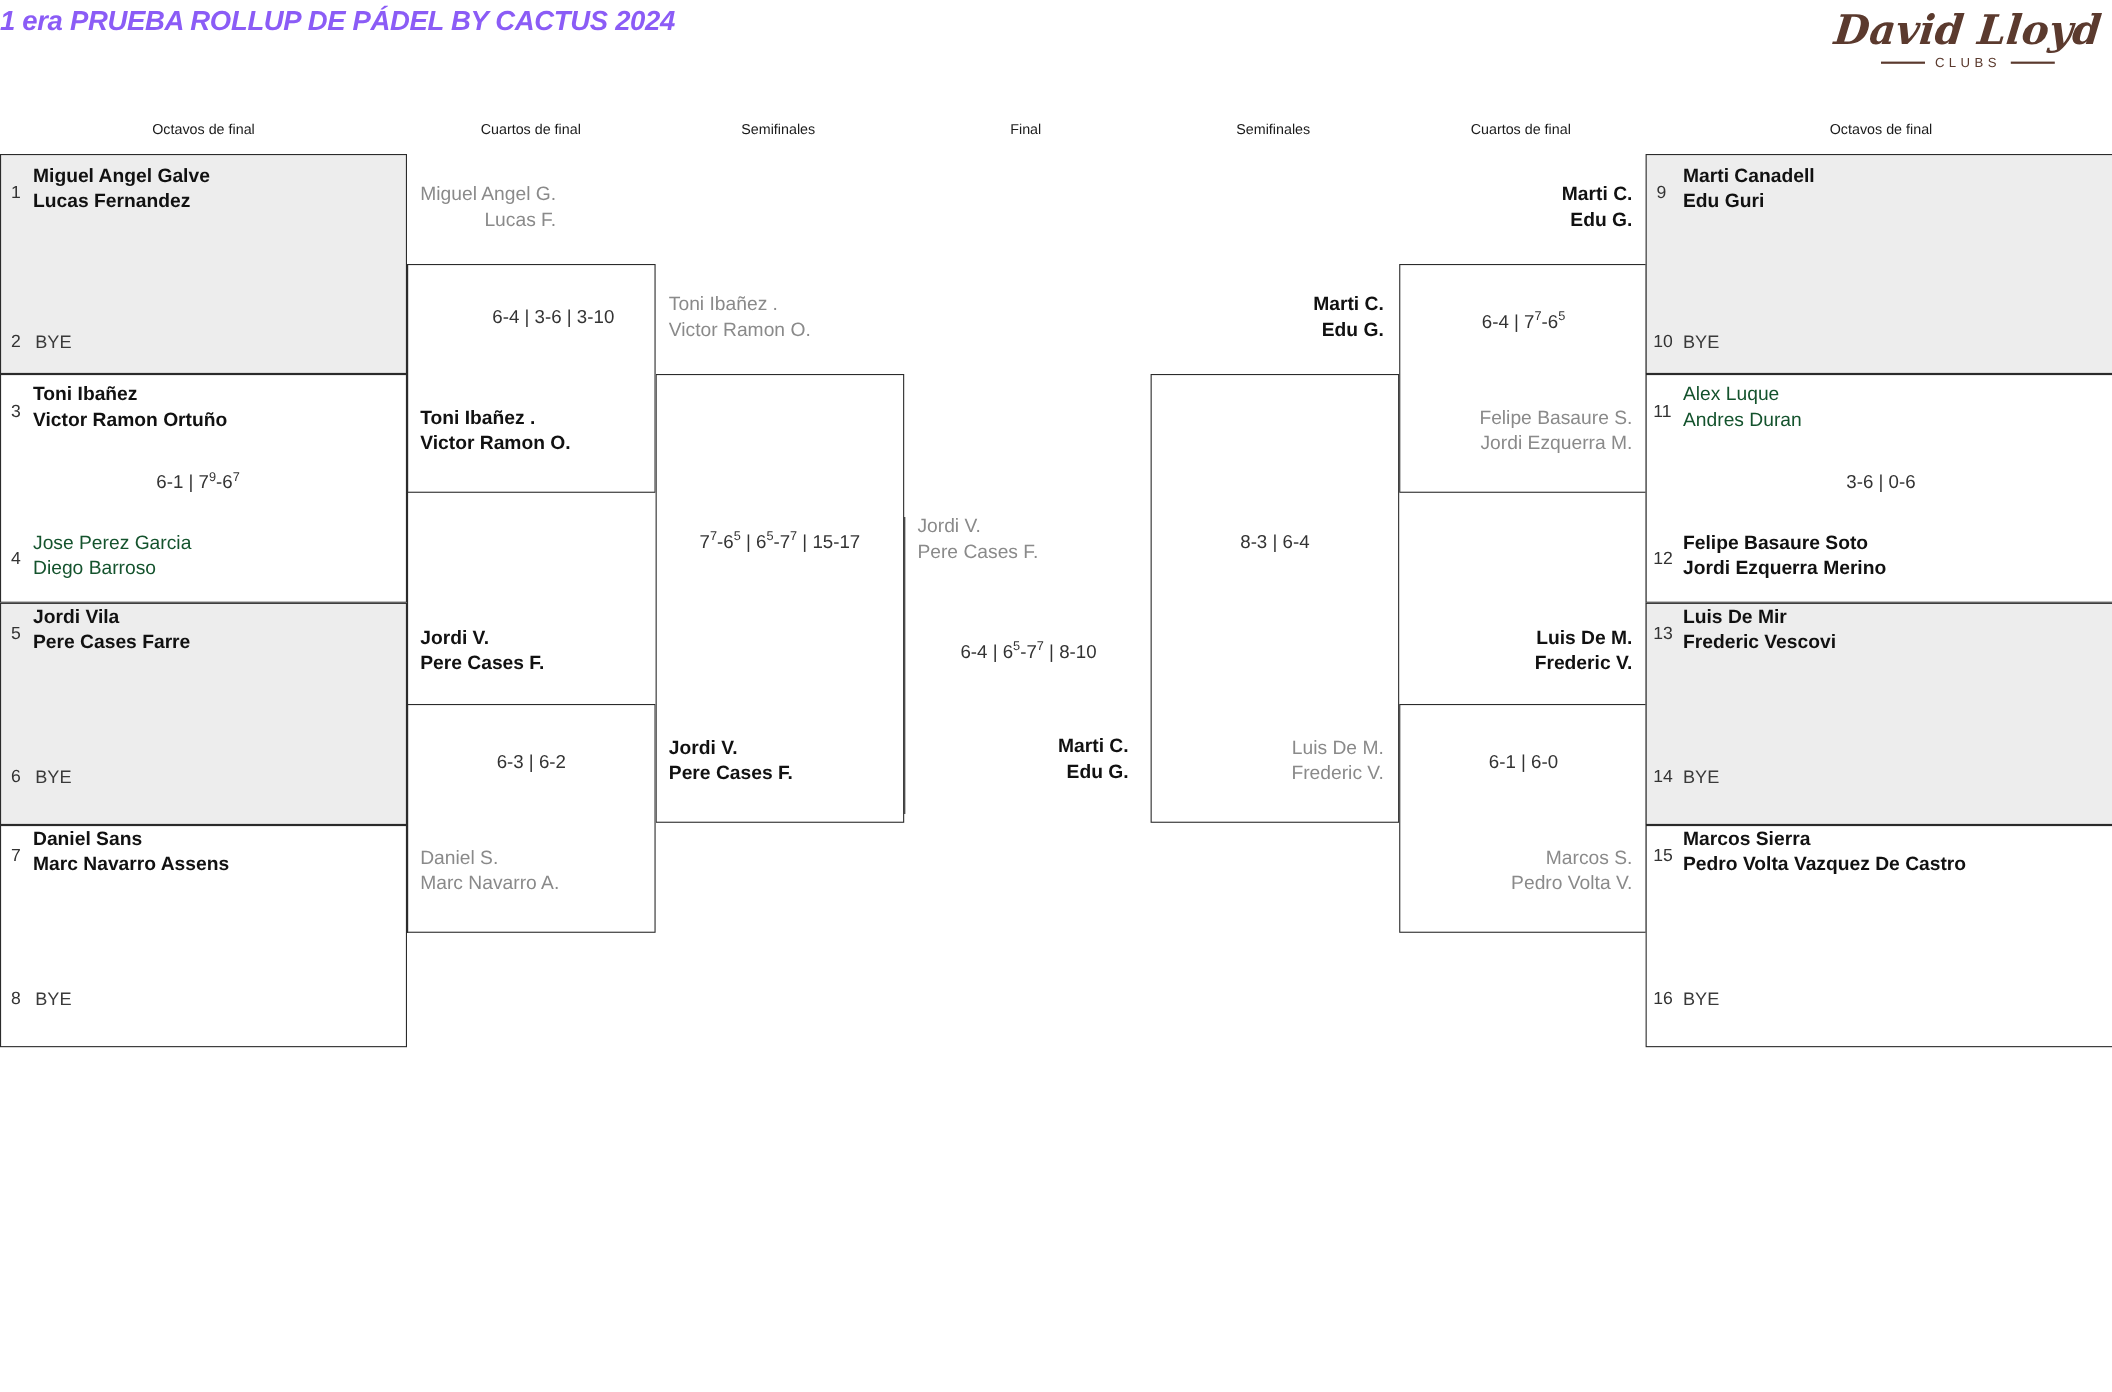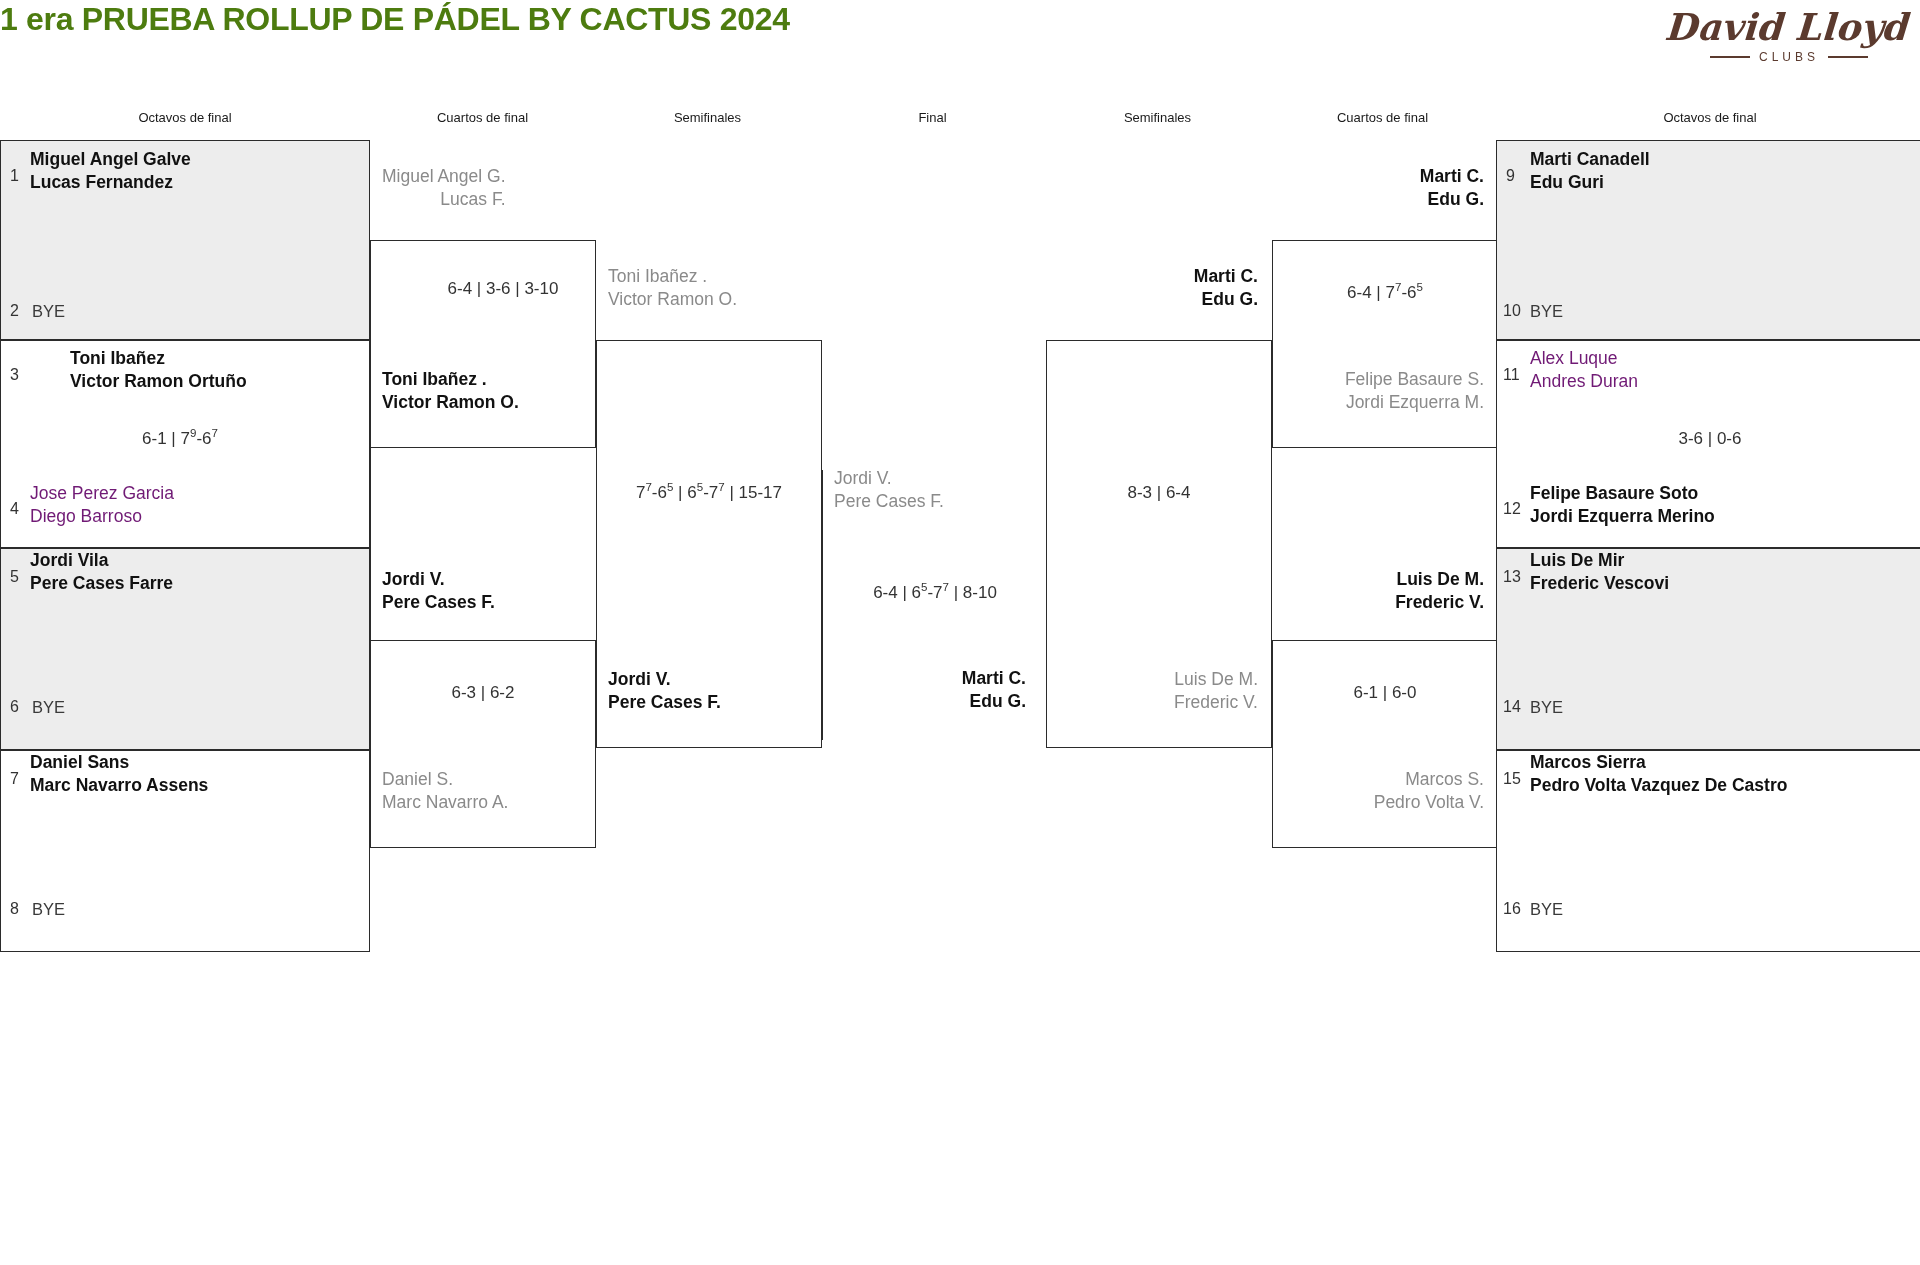--- a/index.html
+++ b/index.html
@@ -11,22 +11,22 @@
     position: relative;
     font-family: "Liberation Sans", sans-serif;
     color: #111111;
     overflow: hidden;
   }
   .abs { position: absolute; }
 
   
   #title-block { left: 0px; top: 4px; width: 900px; }
   #title-line1 {
-    font-size: 32px; font-weight: bold; letter-spacing: -0.3px;
-    line-height: 30px; color: #4d7c0f; white-space: nowrap;
+    font-size: 25px; font-weight: bold; letter-spacing: -0.3px;
+    line-height: 30px; color: #8b5cf6; white-space: nowrap; font-style: italic;
   }
   #title-line2 {
     font-size: 25px; font-weight: bold; letter-spacing: -0.3px;
     line-height: 32px; color: #1a1a1a; white-space: nowrap;
   }
 
   #logo-block { right: 6px; top: 6px; width: 250px; text-align: center; }
   #logo-word {
     font-family: "DejaVu Serif", serif;
     font-style: italic; font-weight: bold;
@@ -62,21 +62,21 @@
     font-size: 16px; color: #333333;
     line-height: 18px;
   }
   .players {
     position: absolute;
     font-size: 17.5px; line-height: 22.5px;
     white-space: nowrap;
   }
   .players.win { color: #111111; font-weight: bold; }
   .players.lose { color: #8a8a8a; font-weight: normal; }
-  .players.plain { color: #701a75; font-weight: normal; }
+  .players.plain { color: #14532d; font-weight: normal; }
   .players.bye { color: #3a3a3a; font-size: 16.5px; font-weight: normal; }
   .players.rt { text-align: right; }
 
   .score {
     position: absolute;
     font-size: 17px; color: #333333; line-height: 22px;
     white-space: nowrap; text-align: center;
   }
   .score sup, .players sup {
     font-size: 0.68em; vertical-align: super; line-height: 0;
@@ -113,21 +113,21 @@
 
 <div class="seed" style="left:10px; top:167px;">1</div>
 <div class="players win" style="left:30px; top:148px;">
   <span>Miguel Angel Galve</span><br>
   <span>Lucas Fernandez</span>
 </div>
 <div class="seed" style="left:10px; top:302px;">2</div>
 <div class="players bye" style="left:32px; top:300px;">BYE</div>
 
 <div class="seed" style="left:10px; top:366px;">3</div>
-<div class="players win" style="left:30px; top:347px;margin-left:40px;">
+<div class="players win" style="left:30px; top:347px;">
   <span>Toni Ibañez</span><br>
   <span>Victor Ramon Ortuño</span>
 </div>
 <div class="seed" style="left:10px; top:500px;">4</div>
 <div class="players plain" style="left:30px; top:482px;">
   <span>Jose Perez Garcia</span><br>
   <span>Diego Barroso</span>
 </div>
 <div class="score" style="left:30px; top:428px; width:300px;">6-1 | 7<sup>9</sup>-6<sup>7</sup></div>
 

